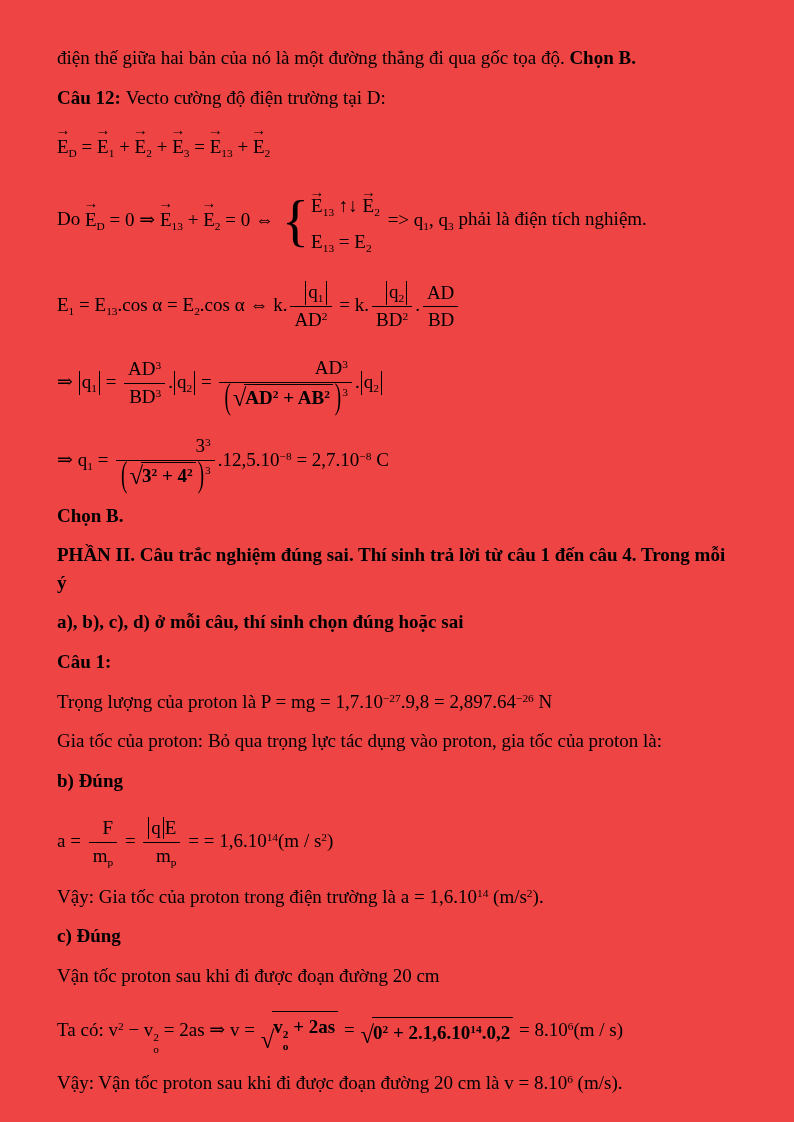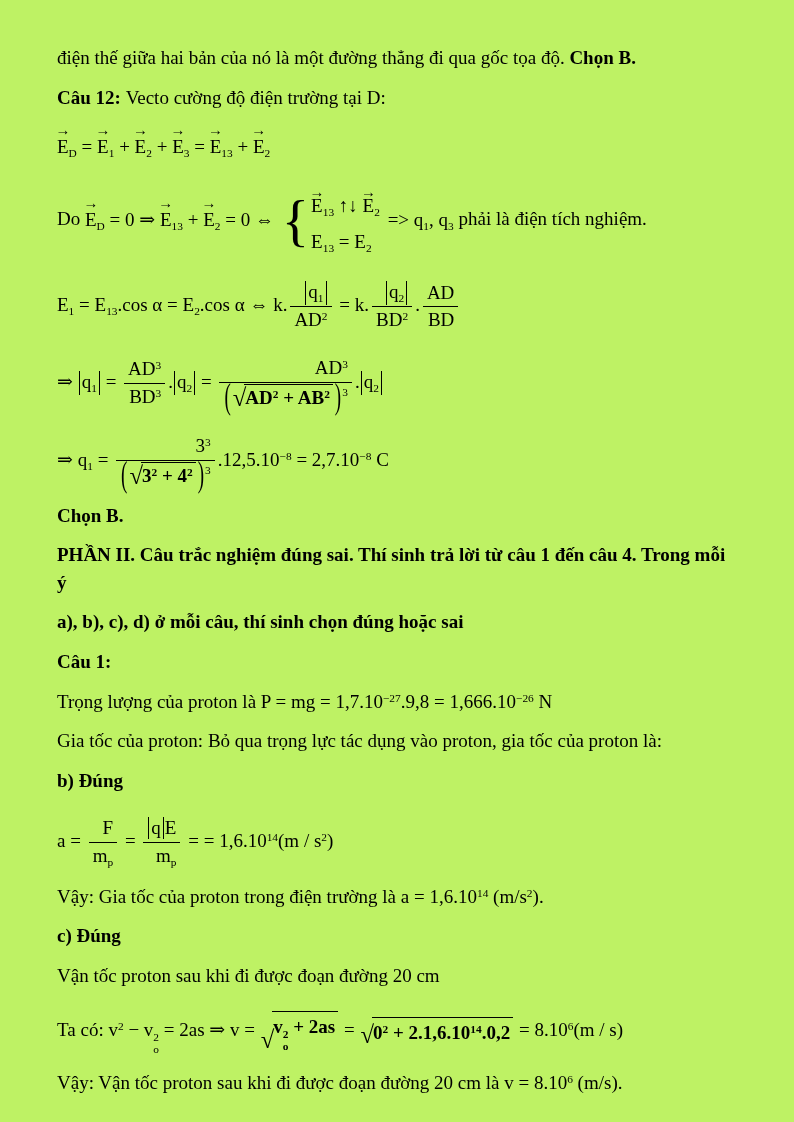--- a/index.html
+++ b/index.html
@@ -6,21 +6,21 @@
   body {
     width: 794px; height: 1122px;
     background: #ffffff; color: #000000;
     font-family: "Liberation Serif", "DejaVu Serif", serif;
     overflow: hidden;
   }
   .page {
     box-sizing: border-box;
     width: 794px; height: 1122px;
     padding: 44px 56px 0 57px;
-    background: #bef264;
+    background: #ef4444;
   }
   .line { font-size: 19px; line-height: 1.45; margin: 0 0 12px 0; }
   .line.eq { line-height: 1.5; margin: 0 0 13px 0; padding-top: 10px; }
   .run.b { font-weight: bold; }
   .math { white-space: nowrap; }
 
   
   .msub { font-size: 0.6em; vertical-align: -0.35em; }
   .msup { font-size: 0.6em; vertical-align: 0.5em; }
   .msubsup {
@@ -113,21 +113,21 @@
                     <span class="rad">√</span>
                     <span class="rbody"><span class="mtxt">3</span><span class="msup">2</span><span class="mtxt"> + 4</span><span class="msup">2</span></span>
                   </span></span>
                 <span class="pgl">)</span>
               </span><span class="msup">3</span></span>
           </span><span class="mtxt">.12,5.10</span><span class="msup">−8</span><span class="mtxt"> = 2,7.10</span><span class="msup">−8</span><span class="mtxt"> C</span></span></div>
       <div class="line txtline"><span class="run b">Chọn B.</span></div>
       <div class="line txtline"><span class="run b">PHẦN II. Câu trắc nghiệm đúng sai. Thí sinh trả lời từ câu 1 đến câu 4. Trong mỗi ý</span></div>
       <div class="line txtline"><span class="run b">a), b), c), d) ở mỗi câu, thí sinh chọn đúng hoặc sai</span></div>
       <div class="line txtline"><span class="run b">Câu 1:</span></div>
-      <div class="line txtline"><span class="run">Trọng lượng của proton là </span><span class="math"><span class="mtxt">P = mg = 1,7.10</span><span class="msup">−27</span><span class="mtxt">.9,8 = 1,666.10</span><span class="msup">−26</span><span class="mtxt"> N</span></span></div>
+      <div class="line txtline"><span class="run">Trọng lượng của proton là </span><span class="math"><span class="mtxt">P = mg = 1,7.10</span><span class="msup">−27</span><span class="mtxt">.9,8 = 2,897.64</span><span class="msup">−26</span><span class="mtxt"> N</span></span></div>
       <div class="line txtline"><span class="run">Gia tốc của proton: Bỏ qua trọng lực tác dụng vào proton, gia tốc của proton là:</span></div>
       <div class="line txtline"><span class="run b">b) Đúng</span></div>
       <div class="line eq"><span class="math"><span class="mtxt">a = </span><span class="mfrac">
             <span class="mnum"><span class="mtxt">F</span></span>
             <span class="mden"><span class="mtxt">m</span><span class="msub">p</span></span>
           </span><span class="mtxt"> = </span><span class="mfrac">
             <span class="mnum"><span class="mabs"><span class="mtxt">q</span></span><span class="mtxt">E</span></span>
             <span class="mden"><span class="mtxt">m</span><span class="msub">p</span></span>
           </span><span class="mtxt"> = </span><span class="mtxt"> = 1,6.10</span><span class="msup">14</span><span class="mtxt">(m / s</span><span class="msup">2</span><span class="mtxt">)</span></span></div>
       <div class="line txtline"><span class="run">Vậy: Gia tốc của proton trong điện trường là a = 1,6.10</span><span class="math"><span class="msup">14</span></span><span class="run"> (m/s</span><span class="math"><span class="msup">2</span></span><span class="run">).</span></div>

